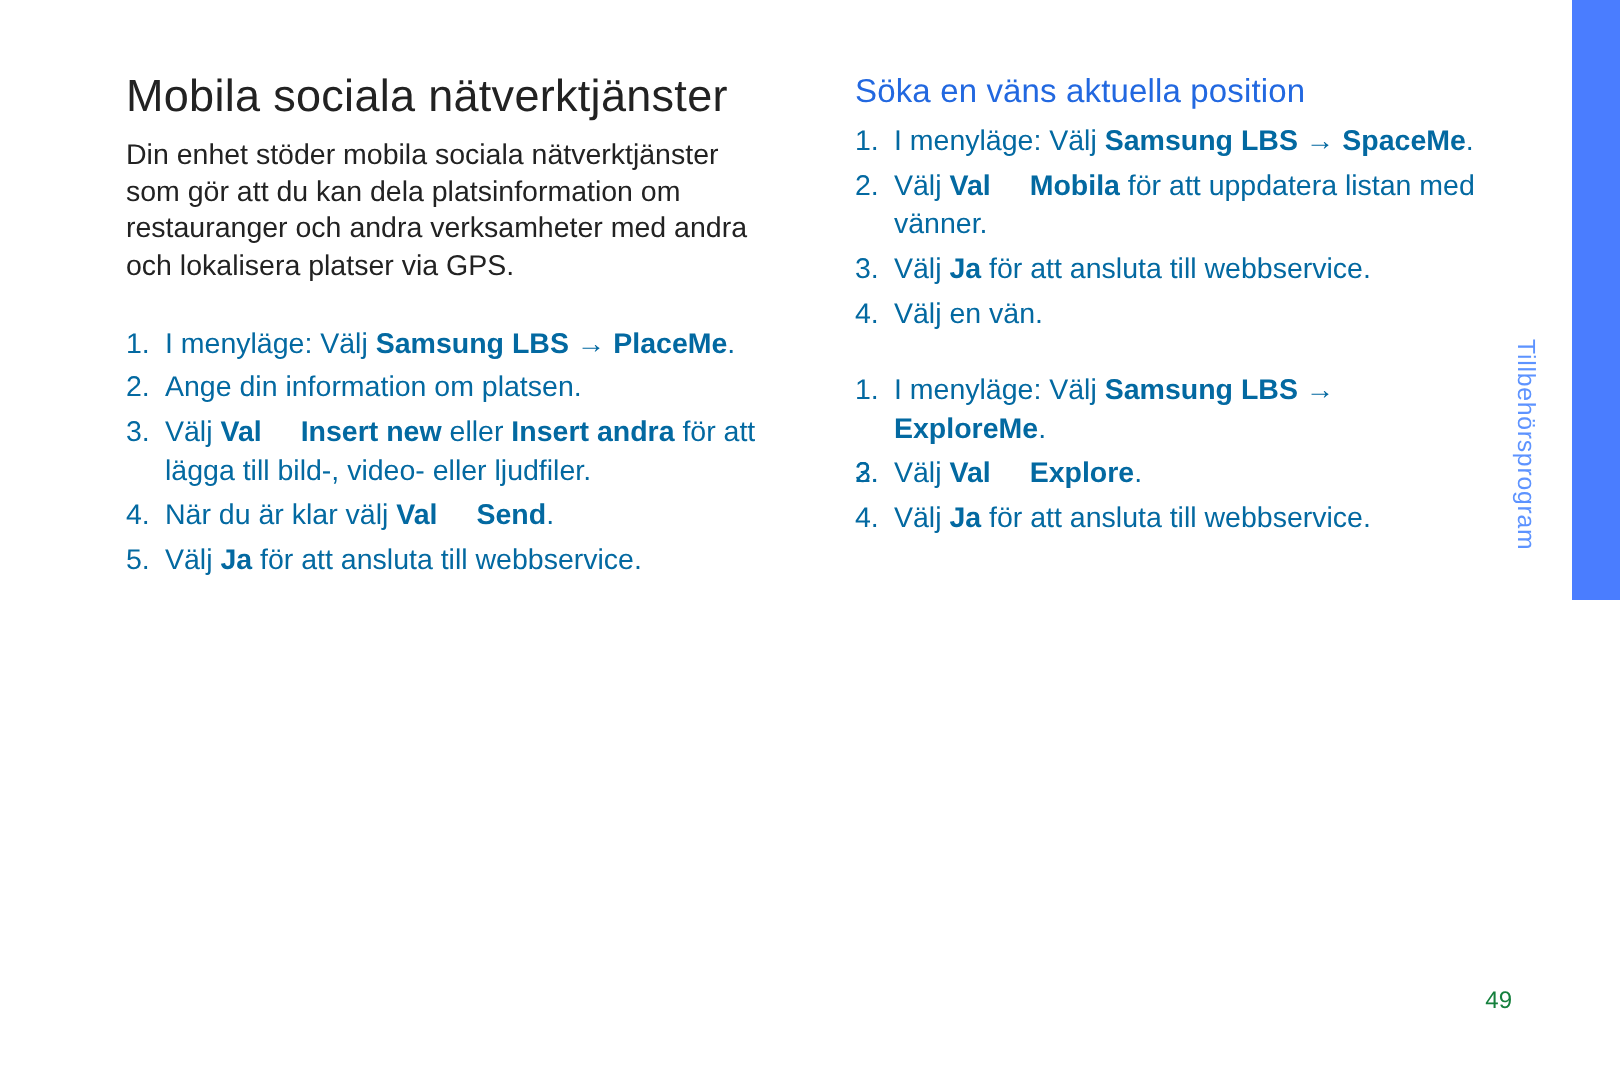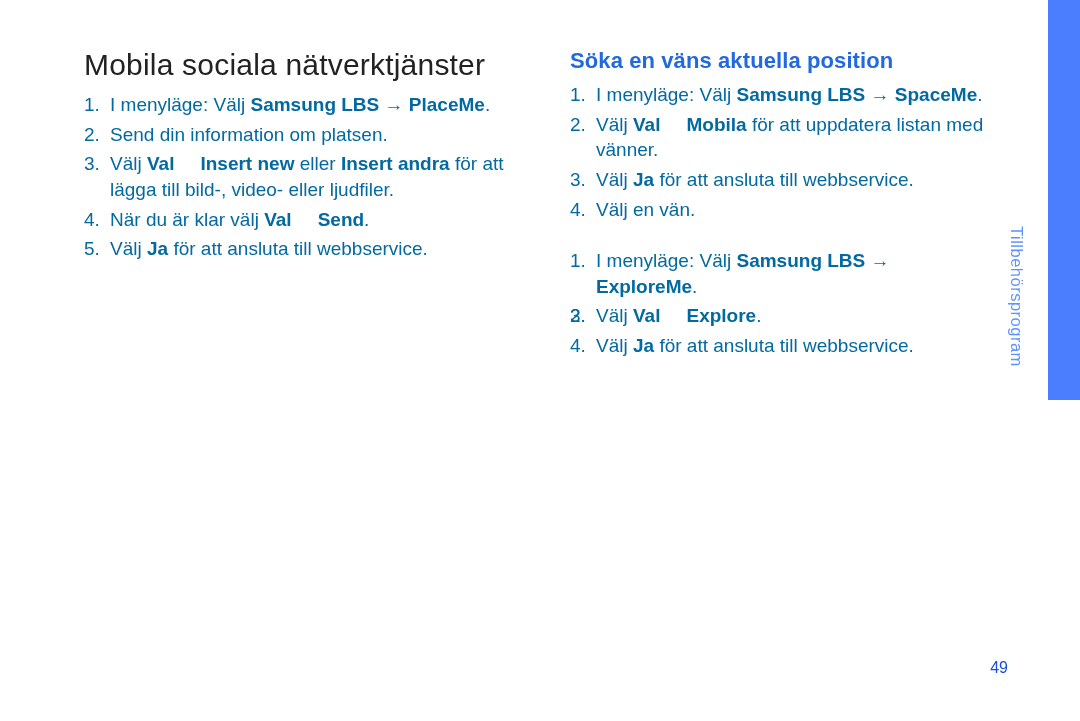--- a/index.html
+++ b/index.html
@@ -30,21 +30,21 @@
       letter-spacing: 0.2px;
     }
     .intro {
       font-size: 19px;
       line-height: 1.3;
       color: #222;
       margin-bottom: 26px;
     }
     h2 {
       font-size: 22px;
-      font-weight: 700;
+      font-weight: 400;
       color: #2268e0;
       margin-bottom: 8px;
       letter-spacing: 0.1px;
     }
     ol {
       list-style: none;
       counter-reset: step;
       margin-bottom: 26px;
     }
     li {
@@ -78,37 +78,38 @@
       writing-mode: vertical-rl;
       font-size: 16.5px;
       color: #5d93ff;
       letter-spacing: 0.5px;
     }
     .page-num {
       position: absolute;
       right: 72px;
       bottom: 44px;
       font-size: 16px;
-      color: #1d4ed8;
+      color: #15803d;
     }
     .gap1 { display:inline-block; width: 26px; }
   </style>
 </head>
 <body>
 
 <div class="page">
   <div class="col">
     <h1>Mobila sociala nätverktjänster</h1>
+    <p class="intro">Din enhet stöder mobila sociala nätverktjänster som gör att du kan dela platsinformation om restauranger och andra verksamheter med andra och lokalisera platser via GPS.</p>
 
     <ol>
       <li><span class="num"></span>
         <span>I menyläge: Välj </span><span class="b">Samsung LBS</span><span> → </span><span class="b">PlaceMe</span><span>.</span>
       </li>
       <li><span class="num"></span>
-        <span>Send din information om platsen.</span>
+        <span>Ange din information om platsen.</span>
       </li>
       <li><span class="num"></span>
         <span>Välj </span><span class="b">Val</span><span class="gap1"></span><span class="b">Insert new</span><span> eller </span><span class="b">Insert andra</span><span> för att lägga till bild-, video- eller ljudfiler.</span>
       </li>
       <li><span class="num"></span>
         <span>När du är klar välj </span><span class="b">Val</span><span class="gap1"></span><span class="b">Send</span><span>.</span>
       </li>
       <li><span class="num"></span>
         <span>Välj </span><span class="b">Ja</span><span> för att ansluta till webbservice.</span>
       </li>

